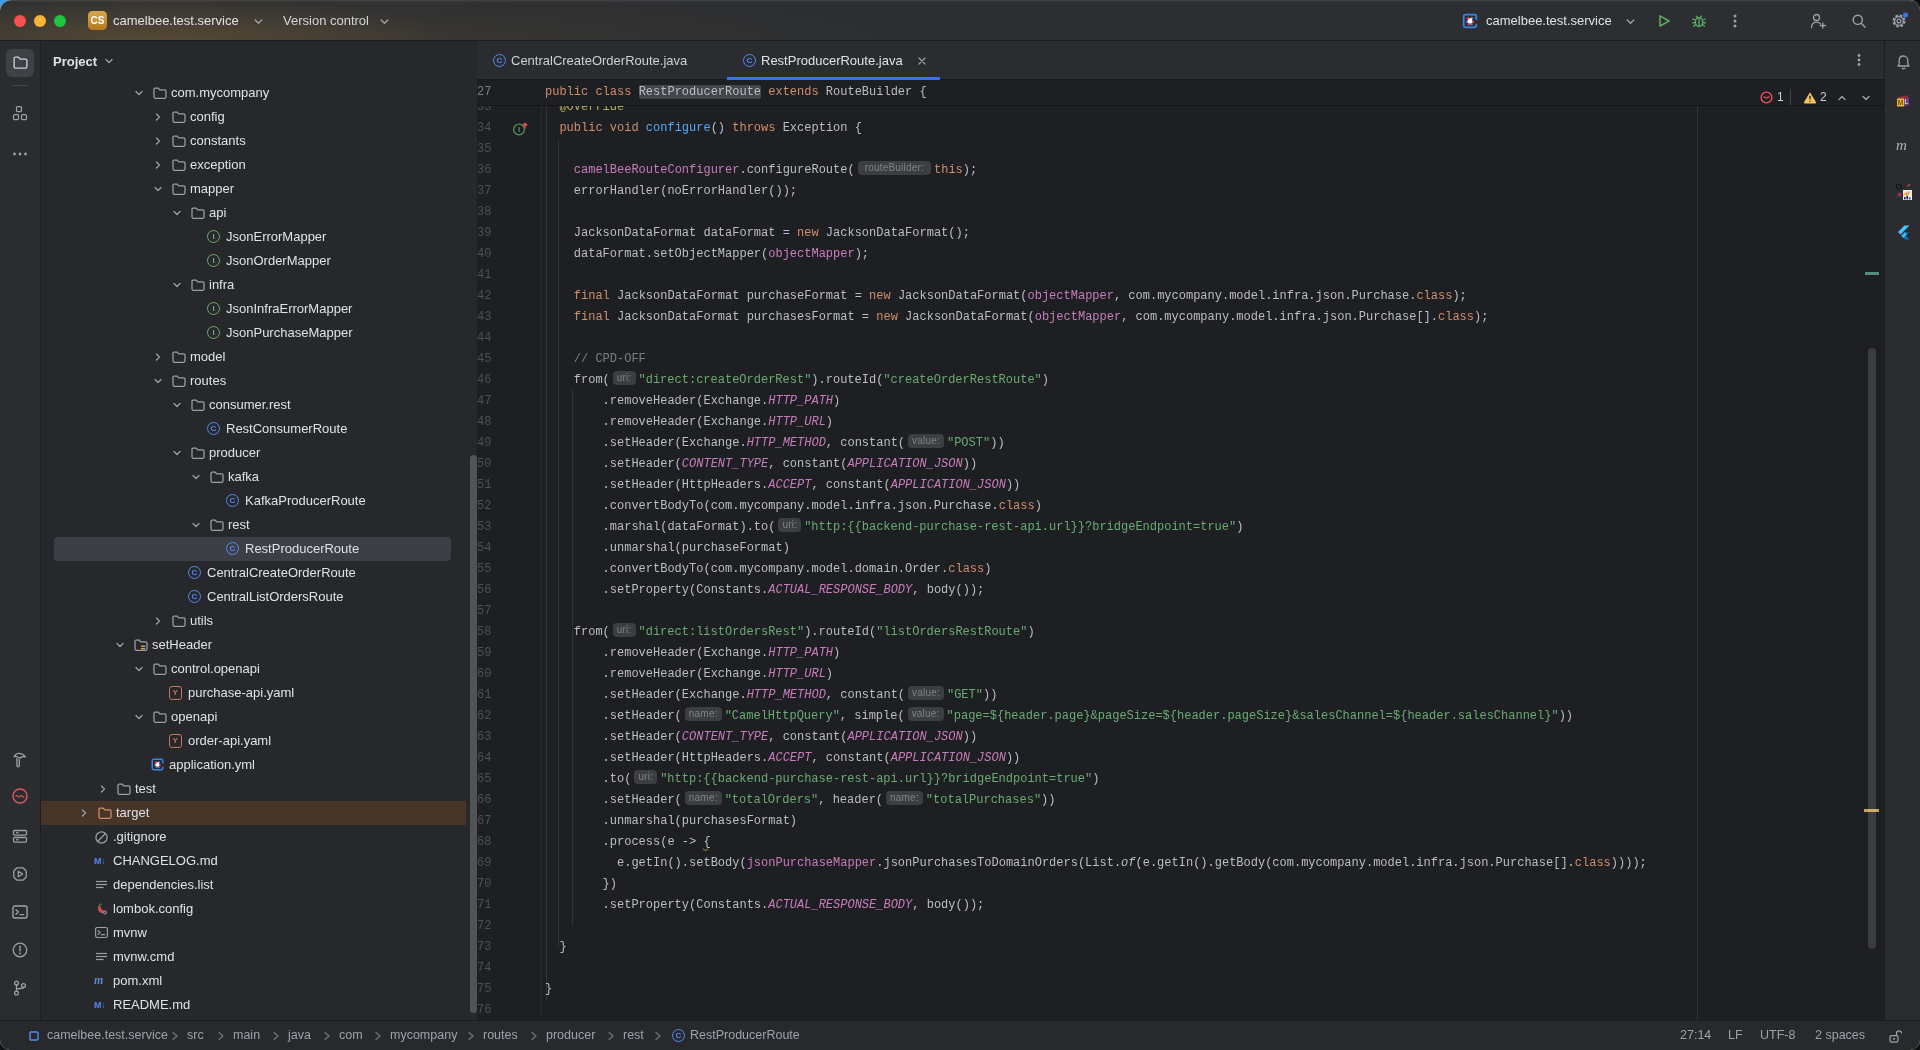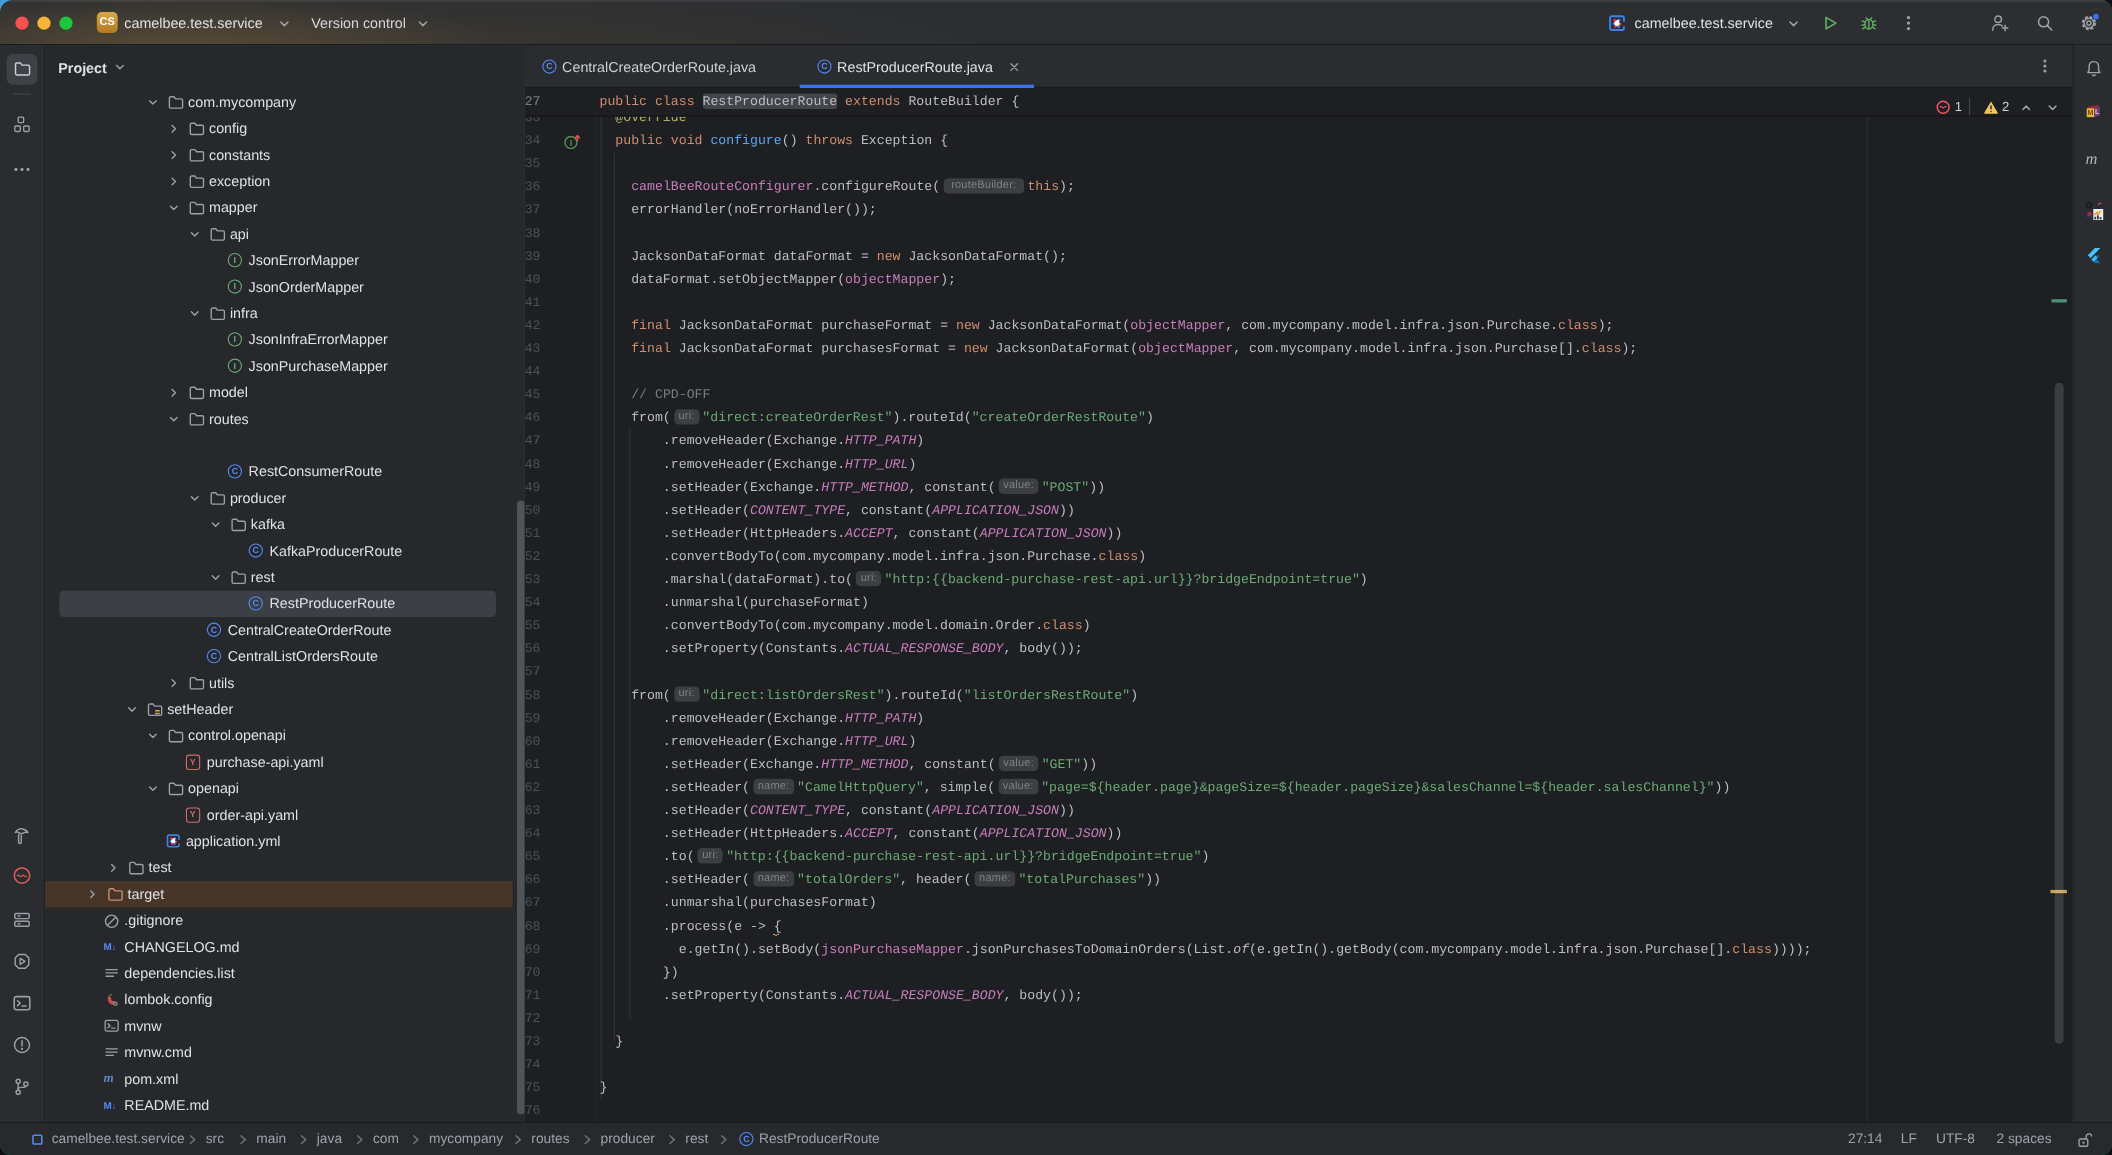--- a/index.html
+++ b/index.html
@@ -1,16 +1,16 @@
 <!DOCTYPE html>
 <html><head><meta charset="utf-8"><style>
 *{margin:0;padding:0;box-sizing:border-box}
 html,body{width:1920px;height:1050px;overflow:hidden;background:#0E110F}
 .abs{position:absolute}
-#win{position:absolute;inset:0;border-radius:12px 10px 10px 10px;overflow:hidden;background:#0f766e;font-family:"Liberation Sans",sans-serif}
+#win{position:absolute;inset:0;border-radius:12px 10px 10px 10px;overflow:hidden;background:#e5e5e5;font-family:"Liberation Sans",sans-serif}
 .gut{position:absolute;left:0;width:31px;text-align:left;color:#4B5059;font:12px/21px "Liberation Mono",monospace}
 .t{position:absolute;left:68px;top:0;white-space:pre;font:12px/21px "Liberation Mono",monospace}
 .cd{color:#BCBEC4}.ck{color:#CF8E6D}.cs{color:#6AAB73}.cf{color:#C77DBB}
 .cci{color:#C77DBB;font-style:italic}.cb{color:#56A8F5}.ca{color:#B3AE60}.ccm{color:#7A7E85}
 .cit{color:#BCBEC4;font-style:italic}.cw{color:#BCBEC4}
 .pill{display:inline-block;font:10px/12px "Liberation Sans";color:#7E828A;background:#3C3E42;border-radius:4px;padding:1px 4px;margin:0 3px;vertical-align:1.5px;letter-spacing:.2px}
 </style></head>
 <body>
 <div class="abs" style="left:0;top:0;width:22px;height:13px;background:linear-gradient(150deg,#459BE0 30%,#2B6EB5)"></div>
 <div id="win">
@@ -261,20 +261,29 @@
         <span class="abs" style="left:149px;top:4px;font:13px/16px &quot;Liberation Sans&quot;;color:#DFE1E5">model</span>
       </div>
       <div class="abs" style="left:0;top:328px;width:436px;height:24px">
         <svg class="abs" style="left:111px;top:6px" width="12" height="12" viewBox="0 0 12 12">
           <polyline points="3,4.5 6,7.5 9,4.5" fill="none" stroke="#9DA0A8" stroke-width="1.3" stroke-linecap="round" stroke-linejoin="round"></polyline>
         </svg>
         <svg class="abs" style="left:130px;top:4px" width="16" height="16" viewBox="0 0 16 16">
           <path d="M2 4.2c0-.7.5-1.2 1.2-1.2h2.9l1.5 1.9h5.2c.7 0 1.2.5 1.2 1.2v6c0 .7-.5 1.2-1.2 1.2H3.2c-.7 0-1.2-.5-1.2-1.2z" fill="none" stroke="#9DA0A8" stroke-width="1.25" stroke-linejoin="round"></path>
         </svg>
         <span class="abs" style="left:149px;top:4px;font:13px/16px &quot;Liberation Sans&quot;;color:#DFE1E5">routes</span>
+      </div>
+      <div class="abs" style="left:0;top:352px;width:436px;height:24px">
+        <svg class="abs" style="left:130px;top:6px" width="12" height="12" viewBox="0 0 12 12">
+          <polyline points="3,4.5 6,7.5 9,4.5" fill="none" stroke="#9DA0A8" stroke-width="1.3" stroke-linecap="round" stroke-linejoin="round"></polyline>
+        </svg>
+        <svg class="abs" style="left:149px;top:4px" width="16" height="16" viewBox="0 0 16 16">
+          <path d="M2 4.2c0-.7.5-1.2 1.2-1.2h2.9l1.5 1.9h5.2c.7 0 1.2.5 1.2 1.2v6c0 .7-.5 1.2-1.2 1.2H3.2c-.7 0-1.2-.5-1.2-1.2z" fill="none" stroke="#9DA0A8" stroke-width="1.25" stroke-linejoin="round"></path>
+        </svg>
+        <span class="abs" style="left:168px;top:4px;font:13px/16px &quot;Liberation Sans&quot;;color:#DFE1E5">consumer.rest</span>
       </div>
       <div class="abs" style="left:0;top:376px;width:436px;height:24px">
         <span class="abs" style="left:166px;top:5px;width:13px;height:13px;border:1.3px solid #548AF7;border-radius:50%;color:#548AF7;font:700 8px/12.6px &quot;Liberation Sans&quot;;text-align:center">C</span>
         <span class="abs" style="left:185px;top:4px;font:13px/16px &quot;Liberation Sans&quot;;color:#DFE1E5">RestConsumerRoute</span>
       </div>
       <div class="abs" style="left:0;top:400px;width:436px;height:24px">
         <svg class="abs" style="left:130px;top:6px" width="12" height="12" viewBox="0 0 12 12">
           <polyline points="3,4.5 6,7.5 9,4.5" fill="none" stroke="#9DA0A8" stroke-width="1.3" stroke-linecap="round" stroke-linejoin="round"></polyline>
         </svg>
         <svg class="abs" style="left:149px;top:4px" width="16" height="16" viewBox="0 0 16 16">

